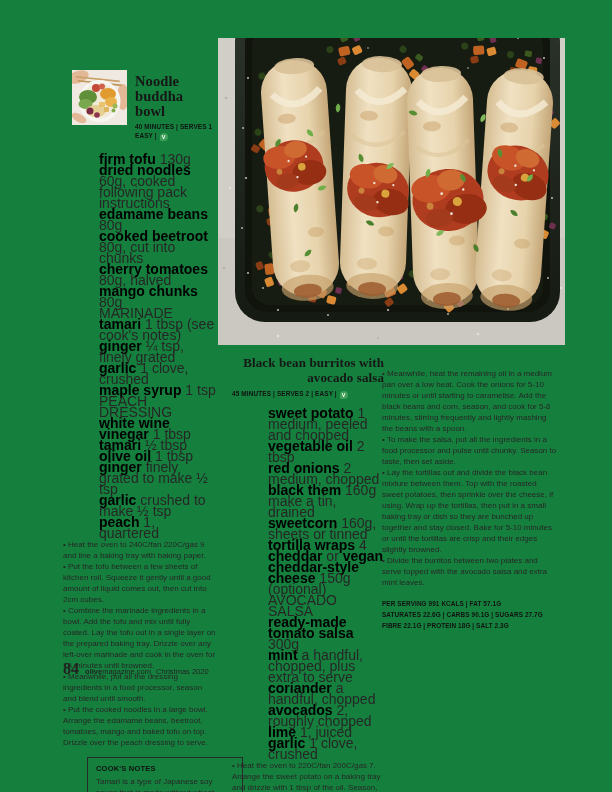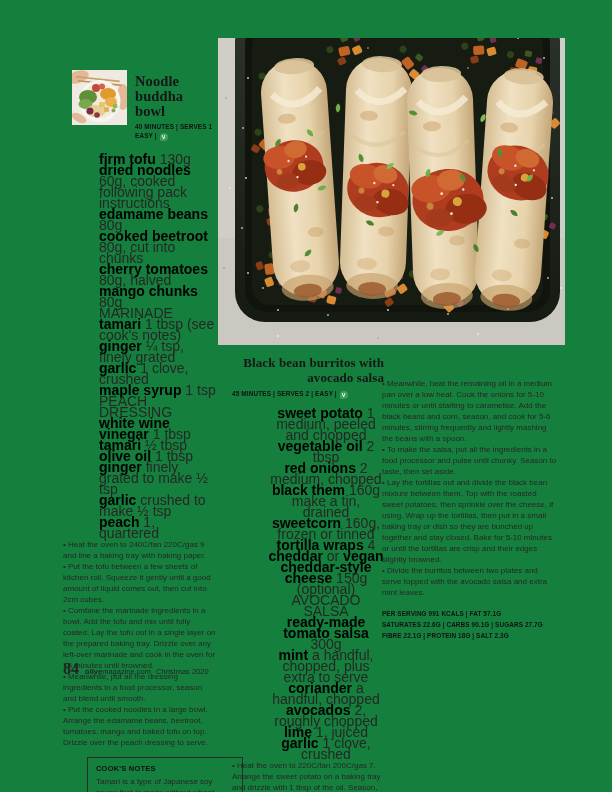--- a/index.html
+++ b/index.html
@@ -23,21 +23,21 @@
             margin:0 0 3px 0;font-size:14.5px;line-height:15px;letter-spacing:.1px;}
   .col-mid h2.rtitle{font-size:13px;line-height:14.5px;margin:0 0 4px 0;text-align:right;}
 
   .meta{font-size:6.4px;font-weight:700;color:#111;line-height:9px;letter-spacing:.15px;}
   .vegan{display:inline-block;width:8px;height:8px;background:#3f9e57;color:#fff;
          border-radius:50% 50% 50% 12%;font-size:5.5px;font-weight:700;text-align:center;
          line-height:8.5px;vertical-align:-1px;margin-left:1px;}
 
   
   .ingredients{margin-top:13px;}
-  .col-mid .ingredients{margin-top:9px;text-align:center;}
+  .col-mid .ingredients{margin-top:9px;}
   .ing-line{font-size:14px;line-height:11px;color:#262626;margin-left:36px;}
   .ing-line .b{font-weight:700;color:#000;}
   .method{margin-top:0;}
   .col-mid .method{margin-top:0;}
   .t-line{font-size:8px;line-height:11px;color:#262626;}
 
   
   .notes-box{margin-top:9px;border:1.2px solid #2a2a2a;padding:6px 8px 7px 8px;width:138px;margin-left:24px;}
   .notes-title{font-size:7.5px;font-weight:700;letter-spacing:.2px;margin-bottom:3px;color:#111;}
   .notes-text{font-size:8px;line-height:11px;color:#262626;}
@@ -270,38 +270,38 @@
     <h2 class="rtitle">Black bean burritos with avocado salsa</h2>
     <div class="meta">
       <span>45 MINUTES | SERVES 2 | EASY |</span>
       <span class="vegan"><span>V</span></span>
     </div>
     <div class="ingredients">
         <div class="ing-line"><span class="b">sweet potato</span><span> 1 medium, peeled and chopped</span></div>
         <div class="ing-line"><span class="b">vegetable oil</span><span> 2 tbsp</span></div>
         <div class="ing-line"><span class="b">red onions</span><span> 2 medium, chopped</span></div>
         <div class="ing-line"><span class="b">black them</span><span> 160g make a tin, drained</span></div>
-        <div class="ing-line"><span class="b">sweetcorn</span><span> 160g, frozen or tinned</span></div>
+        <div class="ing-line"><span class="b">sweetcorn</span><span> 160g, sheets or tinned</span></div>
         <div class="ing-line"><span class="b">tortilla wraps</span><span> 4</span></div>
         <div class="ing-line"><span class="b">cheddar</span><span> or </span><span class="b">vegan cheddar-style cheese</span><span> 150g (optional)</span></div>
         <div class="ing-line"><span>AVOCADO SALSA</span></div>
         <div class="ing-line"><span class="b">ready-made tomato salsa</span><span> 300g</span></div>
         <div class="ing-line"><span class="b">mint</span><span> a handful, chopped, plus extra to serve</span></div>
         <div class="ing-line"><span class="b">coriander</span><span> a handful, chopped</span></div>
         <div class="ing-line"><span class="b">avocados</span><span> 2, roughly chopped</span></div>
         <div class="ing-line"><span class="b">lime</span><span> 1, juiced</span></div>
         <div class="ing-line"><span class="b">garlic</span><span> 1 clove, crushed</span></div>
       </div>
     <div class="method">
         <div class="t-line">• Heat the oven to 220C/fan 200C/gas 7. Arrange the sweet potato on a baking tray and drizzle with 1 tbsp of the oil. Season, then stir to coat completely. Roast for 20-25 minutes or until fully cooked and crispy at the edges. Set aside but keep the oven on.</div>
       </div>
   </section>
 
   <section class="col-right">
-    <div class="method" style="margin-top:22px">
+    <div class="method" style="margin-top:12px">
         <div class="t-line">• Meanwhile, heat the remaining oil in a medium pan over a low heat. Cook the onions for 5-10 minutes or until starting to caramelise. Add the black beans and corn, season, and cook for 5-6 minutes, stirring frequently and lightly mashing the beans with a spoon.</div>
         <div class="t-line">• To make the salsa, put all the ingredients in a food processor and pulse until chunky. Season to taste, then set aside.</div>
         <div class="t-line">• Lay the tortillas out and divide the black bean mixture between them. Top with the roasted sweet potatoes, then sprinkle over the cheese, if using. Wrap up the tortillas, then put in a small baking tray or dish so they are bunched up together and stay closed. Bake for 5-10 minutes or until the tortillas are crisp and their edges slightly browned.</div>
         <div class="t-line">• Divide the burritos between two plates and serve topped with the avocado salsa and extra mint leaves.</div>
       </div>
     <div class="nutrition">
         <div class="t-line">PER SERVING 991 KCALS | FAT 57.1G</div>
         <div class="t-line">SATURATES 22.6G | CARBS 90.1G | SUGARS 27.7G</div>
         <div class="t-line">FIBRE 22.1G | PROTEIN 18G | SALT 2.3G</div>
       </div>

